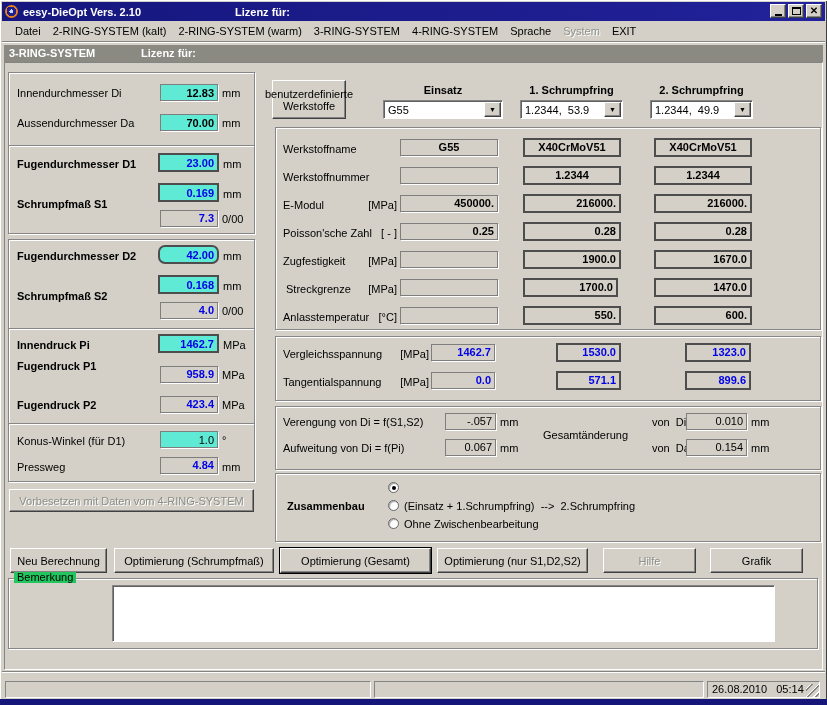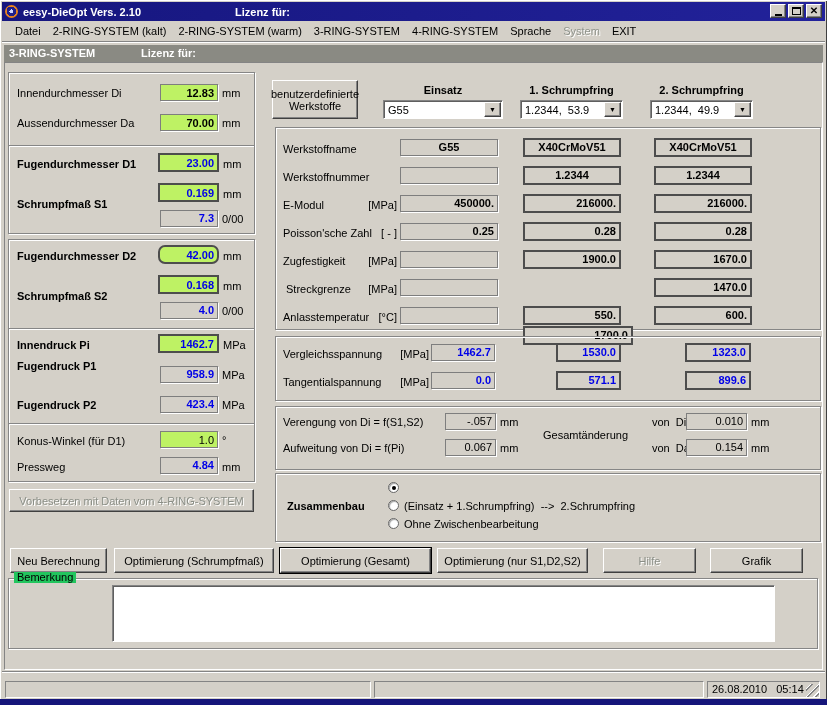--- a/index.html
+++ b/index.html
@@ -36,21 +36,21 @@
   
   .sec-header{position:absolute;left:4px;top:45px;width:819px;height:17px;background:#8a8a83;color:#fff;font-weight:bold;}
   .content-frame{position:absolute;left:4px;top:62px;width:819px;height:608px;
     border:1px solid;border-color:#848484 #fff #fff #848484;pointer-events:none;}
   
   .groupbox{position:absolute;border:1px solid #868686;box-shadow:inset 1px 1px 0 #fff,1px 1px 0 #fff;}
   .grouplabel{position:absolute;background:#22c55e;padding:0 3px;line-height:11px;}
   
   .field{position:absolute;height:17px;line-height:15px;text-align:right;padding:0 3px;
     border:1px solid #7e7e7e;box-shadow:1px 1px 0 #fff;font-family:"Liberation Sans",sans-serif;font-size:11px;}
-  .whitebg{background:#bef264;}
+  .whitebg{background:#5eead4;}
   .graybg{background:#d4d0c8;}
   .thick{border:2px solid #4d4d4d;height:19px;line-height:15px;box-shadow:none;}
   .val{font-weight:bold;}
   .blue{color:#0000e8;}
   .center{text-align:center;}
   input.field{margin:0;}
   
   .btn{position:absolute;background:#d4d0c8;border:1px solid;border-color:#fff #404040 #404040 #fff;
     box-shadow:inset -1px -1px 0 #848484;display:flex;align-items:center;justify-content:center;
     font-family:"Liberation Sans",sans-serif;font-size:11px;cursor:default;text-align:center;line-height:12px;}
@@ -164,21 +164,21 @@
   <span class="lbl" style="left:17px;top:435px;">Konus-Winkel  (für D1)</span>
   <input class="field whitebg val abs" style="left: 160px; top: 431px; width: 58px; font-weight: normal;" value="1.0">
   <span class="lbl" style="left:222px;top:434px;">°</span>
 
   <span class="lbl" style="left:17px;top:461px;">Pressweg</span>
   <div class="field graybg val blue" style="left:160px;top:457px;width:58px;">4.84</div>
   <span class="lbl" style="left:222px;top:461px;">mm</span>
 
   <button class="btn disabled" style="left:9px;top:489px;width:245px;height:23px;">Vorbesetzen mit Daten vom 4-RING-SYSTEM</button>
 
-  <button class="btn" style="left:272px;top:80px;width:86px;height:39px;padding:2px;">benutzerdefinierte Werkstoffe</button>
+  <button class="btn" style="left:272px;top:80px;width:74px;height:39px;padding:2px;">benutzerdefinierte Werkstoffe</button>
 
   <span class="lbl b" style="left:383px;top:84px;width:120px;text-align:center;">Einsatz</span>
   <span class="lbl b" style="left:520px;top:84px;width:103px;text-align:center;">1. Schrumpfring</span>
   <span class="lbl b" style="left:650px;top:84px;width:103px;text-align:center;">2. Schrumpfring</span>
 
   <div class="combo" style="left:383px;top:100px;width:120px;">
     <span class="txt pre">G55</span>
     <span class="arrow">▼</span>
   </div>
   <div class="combo" style="left:520px;top:100px;width:103px;">
@@ -216,21 +216,21 @@
 
   <span class="lbl" style="left:283px;top:255px;">Zugfestigkeit</span>
   <span class="lbl" style="left:350px;top:255px;width:47px;text-align:right;">[MPa]</span>
   <div class="field graybg val" style="left:400px;top:251px;width:98px;"></div>
   <div class="field graybg thick val" style="left:523px;top:250px;width:98px;">1900.0</div>
   <div class="field graybg thick val" style="left:654px;top:250px;width:98px;">1670.0</div>
 
   <span class="lbl" style="left:286px;top:283px;">Streckgrenze</span>
   <span class="lbl" style="left:350px;top:283px;width:47px;text-align:right;">[MPa]</span>
   <div class="field graybg val" style="left:400px;top:279px;width:98px;"></div>
-  <div class="field graybg thick val" style="left:523px;top:278px;width:110px;margin-top:48px;">1700.0</div>
+  <div class="field graybg thick val" style="left:523px;top:278px;width:95px;">1700.0</div>
   <div class="field graybg thick val" style="left:654px;top:278px;width:98px;">1470.0</div>
 
   <span class="lbl" style="left:283px;top:311px;">Anlasstemperatur</span>
   <span class="lbl" style="left:350px;top:311px;width:47px;text-align:right;">[°C]</span>
   <div class="field graybg val" style="left:400px;top:307px;width:98px;"></div>
   <div class="field graybg thick val" style="left:523px;top:306px;width:98px;">550.</div>
   <div class="field graybg thick val" style="left:654px;top:306px;width:98px;">600.</div>
 
   <div class="groupbox" style="left:275px;top:336px;width:546px;height:65px;"></div>
   <span class="lbl" style="left:283px;top:348px;">Vergleichsspannung</span>

